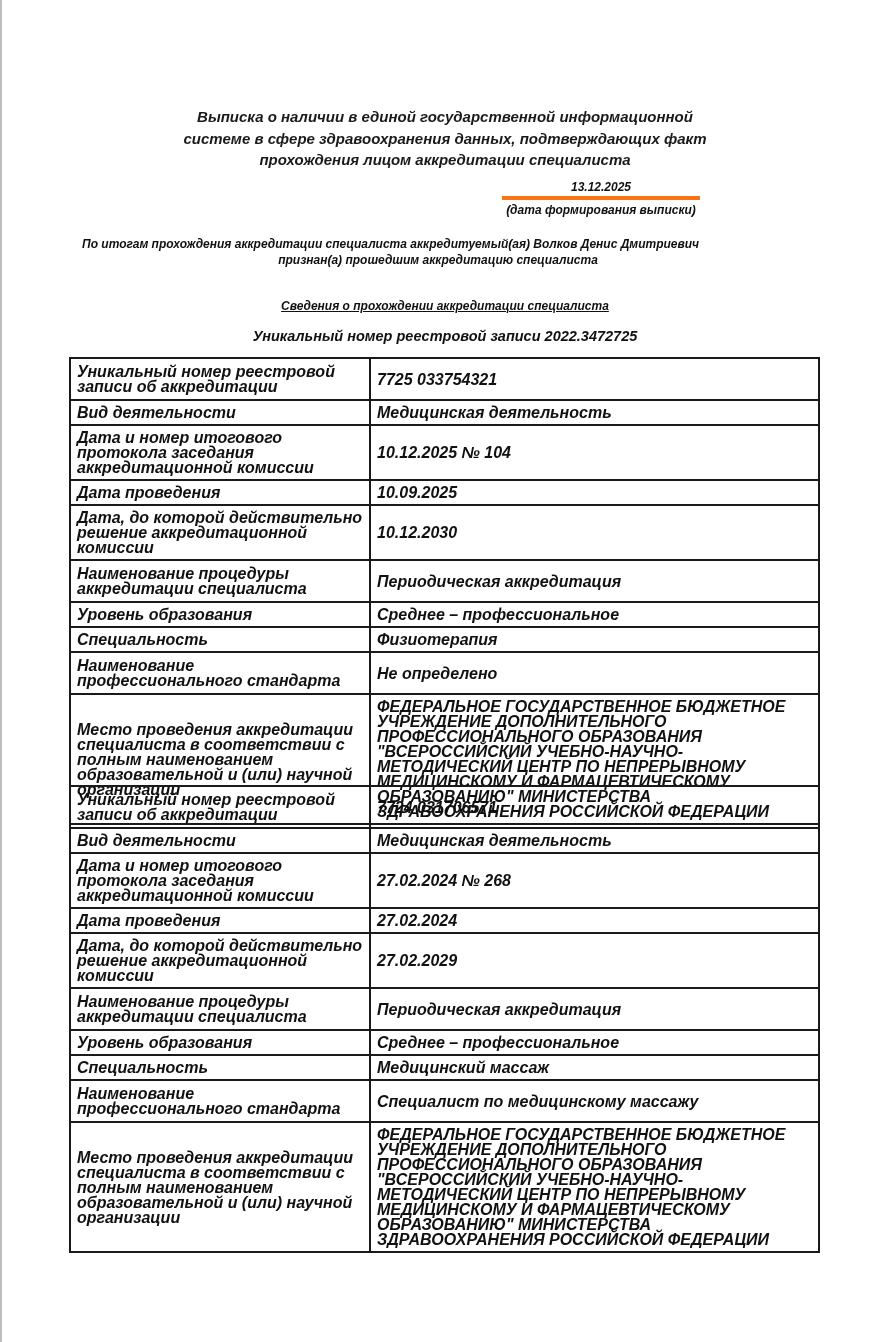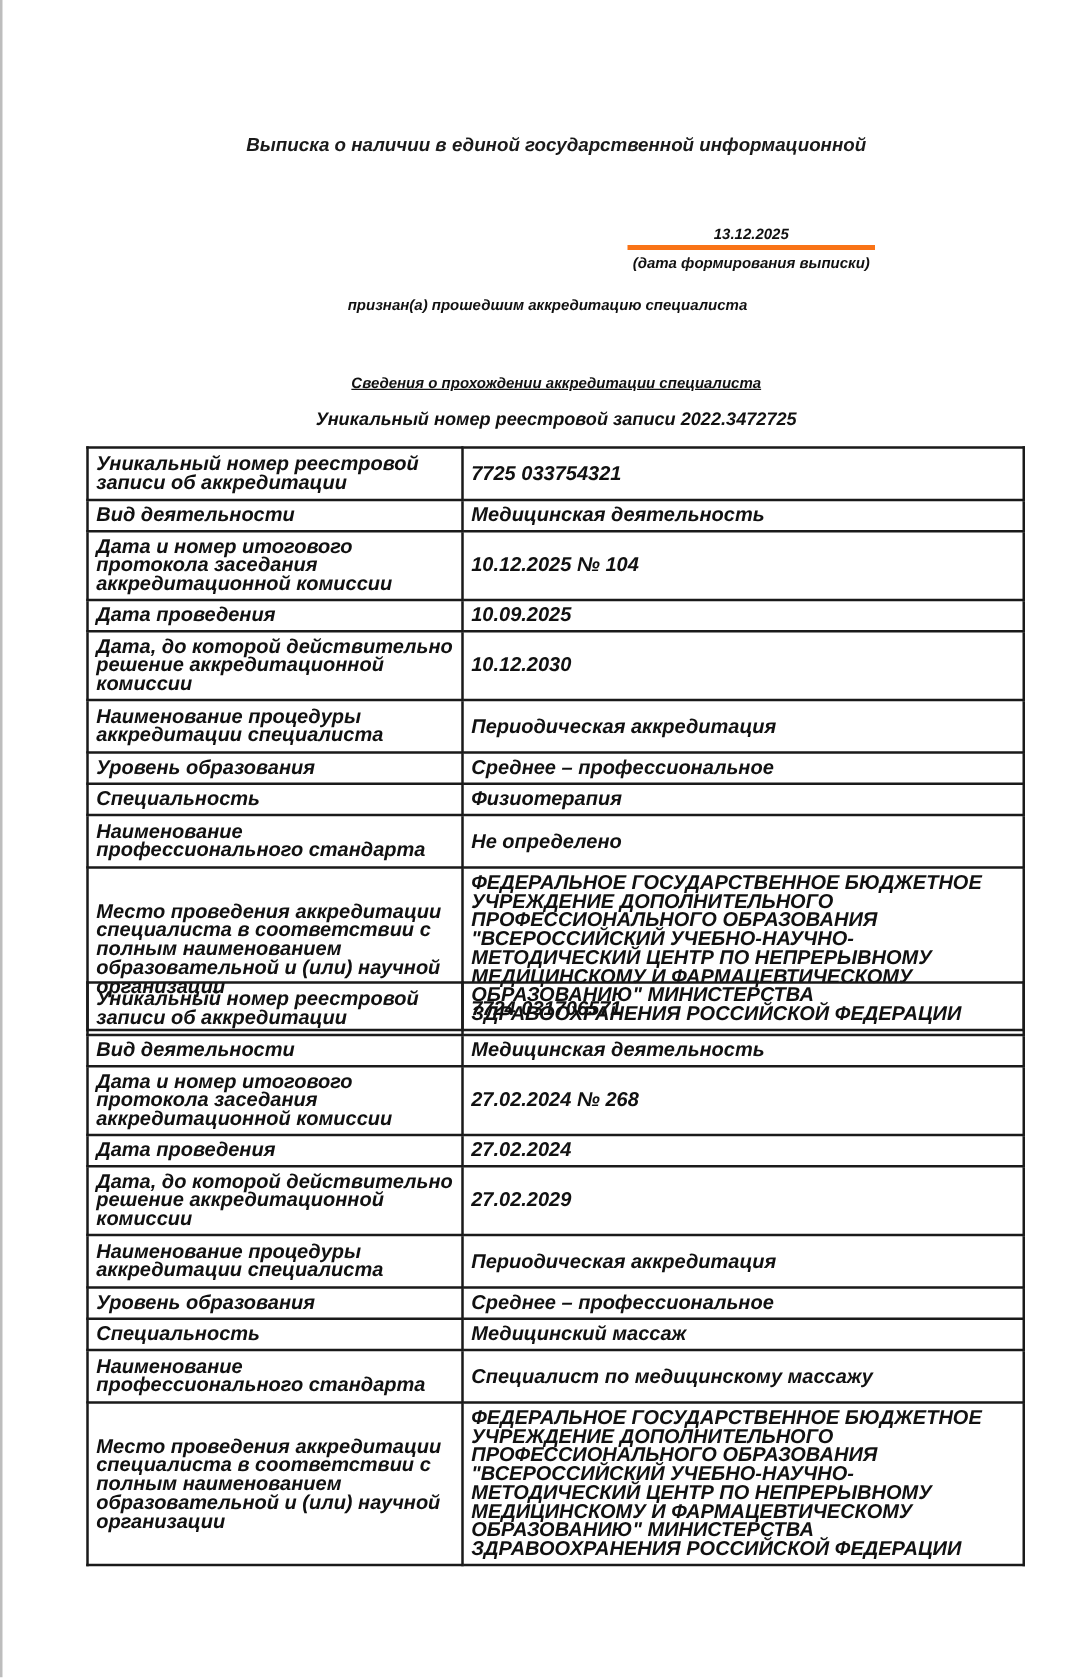--- a/index.html
+++ b/index.html
@@ -55,28 +55,31 @@
     .r1 td { height: 21px; }
     .r6 td { height: 86px; }
   </style>
 </head>
 <body>
 
 <div class="page-edge"></div>
 
 <div class="title">
   <div>Выписка о наличии в единой государственной информационной</div>
+  <div>системе в сфере здравоохранения данных, подтверждающих факт</div>
+  <div>прохождения лицом аккредитации специалиста</div>
 </div>
 
 <div class="date-block">
   <div class="date-value">13.12.2025</div>
   <div class="date-caption">(дата формирования выписки)</div>
 </div>
 
 <div class="result">
+  <span class="l1">По итогам прохождения аккредитации специалиста аккредитуемый(ая) Волков Денис Дмитриевич</span>
   <span class="l2">признан(а) прошедшим аккредитацию специалиста</span>
 </div>
 
 <div class="section-title">Сведения о прохождении аккредитации специалиста</div>
 <div class="registry-title">Уникальный номер реестровой записи 2022.3472725</div>
 
 <table class="acc" id="table1">
   <tbody>
       <tr class="r2">
     <td class="label">Уникальный номер реестровой записи об аккредитации</td>

